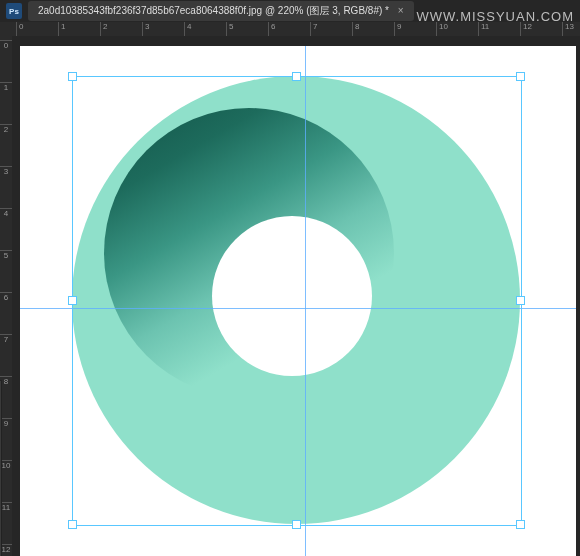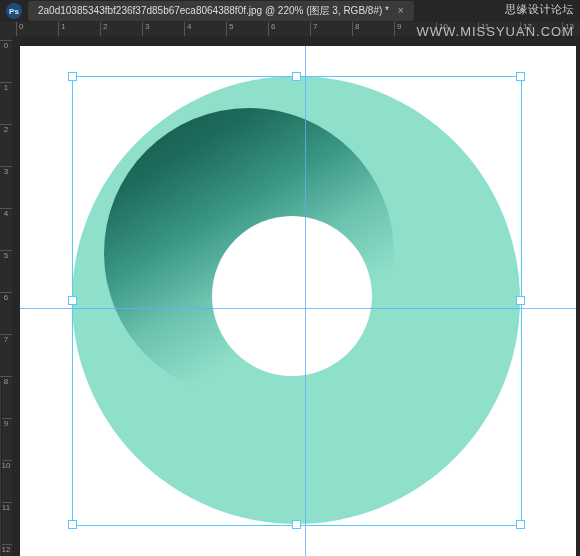--- a/index.html
+++ b/index.html
@@ -1,18 +1,18 @@
 <!DOCTYPE html>
 <html><head>
 <meta charset="utf-8">
 <style>
   html,body{margin:0;padding:0;background:#262626;font-family:"Segoe UI",Arial,sans-serif;font-size:10px;color:#ccc;overflow:hidden}
   .app{position:relative;width:580px;height:556px;background:#262626}
   .tab-bar{position:absolute;left:0;top:0;height:22px;display:flex;align-items:center;z-index:10}
-  .ps-badge{width:16px;height:16px;background:#1f4b7a;color:#cfe8ff;font-size:8px;font-weight:bold;display:flex;align-items:center;justify-content:center;border-radius:8px;margin:0 6px}
+  .ps-badge{width:16px;height:16px;background:#1f4b7a;color:#cfe8ff;font-size:8px;font-weight:bold;display:flex;align-items:center;justify-content:center;border-radius:2px;margin:0 6px}
   .doc-tab{background:#3a3a3a;color:#ddd;font-size:10px;padding:3px 10px;border-radius:3px;white-space:nowrap}
   .tab-close{margin-left:6px;font-size:10px;color:#aaa;cursor:pointer}
   .ruler{background:#2b2b2b;color:#999;font-size:8px;position:absolute;user-select:none}
   .ruler-h{left:12px;right:0;top:22px;height:14px;border-bottom:1px solid #444}
   .ruler-v{top:36px;bottom:0;left:0;width:12px;border-right:1px solid #444}
   .ruler-corner{position:absolute;left:0;top:22px;width:12px;height:14px;background:#2b2b2b;border-right:1px solid #444;border-bottom:1px solid #444}
   .ruler-h .tick{position:absolute;top:0;bottom:0;border-left:1px solid #555;padding-left:2px;line-height:6px;padding-top:2px}
   .ruler-v .tick{position:absolute;left:0;right:0;border-top:1px solid #555;padding-top:1px;text-align:center;line-height:8px}
   .workspace{position:absolute;left:12px;top:36px;right:0;bottom:0;background:#262626;overflow:hidden}
   .canvas{position:absolute;left:8px;top:10px;width:556px;height:510px;background:#fff}
@@ -28,21 +28,20 @@
   .watermark{position:absolute;top:2px;right:6px;text-align:right;font-size:11px;color:#d0d0d0;z-index:50;font-family:Arial;letter-spacing:.5px}
   .watermark .site{font-size:13px;color:#bcbcbc;letter-spacing:1px;margin-top:7px}
   .panel-stub{position:absolute;left:-20px;top:380px;width:20px;height:176px;background:#3a3a3a;border:1px solid #222;z-index:5}
 </style>
 </head>
 <body>
 
 <div class="app">
 
   <div class="watermark">
-    <div>思缘设计论坛</div>
     <div class="site">WWW.MISSYUAN.COM</div>
   </div>
 
   <div class="tab-bar">
     <div class="ps-badge">Ps</div>
     <div class="doc-tab">
       <span>2a0d10385343fbf236f37d85b67eca8064388f0f.jpg @ 220% (图层 3, RGB/8#) *</span>
       <span class="tab-close">×</span>
     </div>
   </div>

